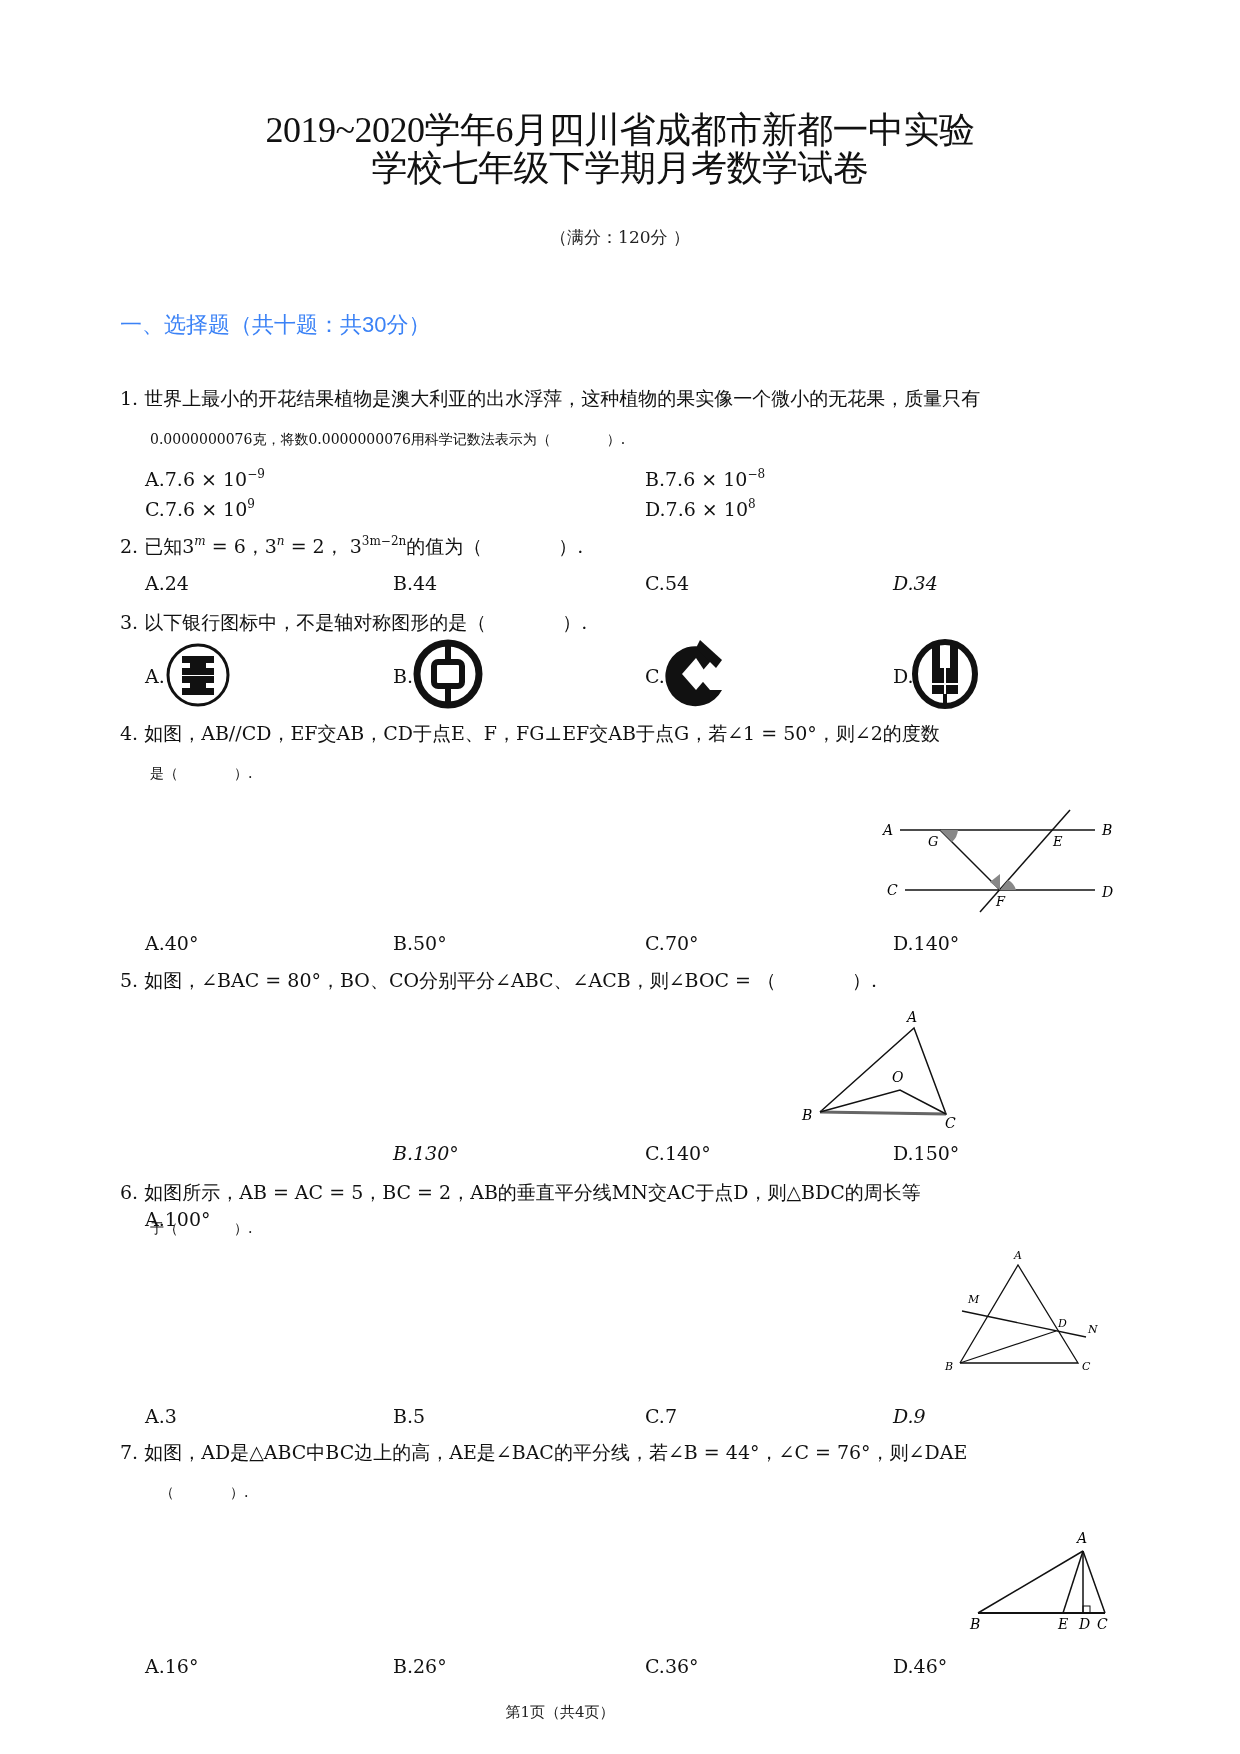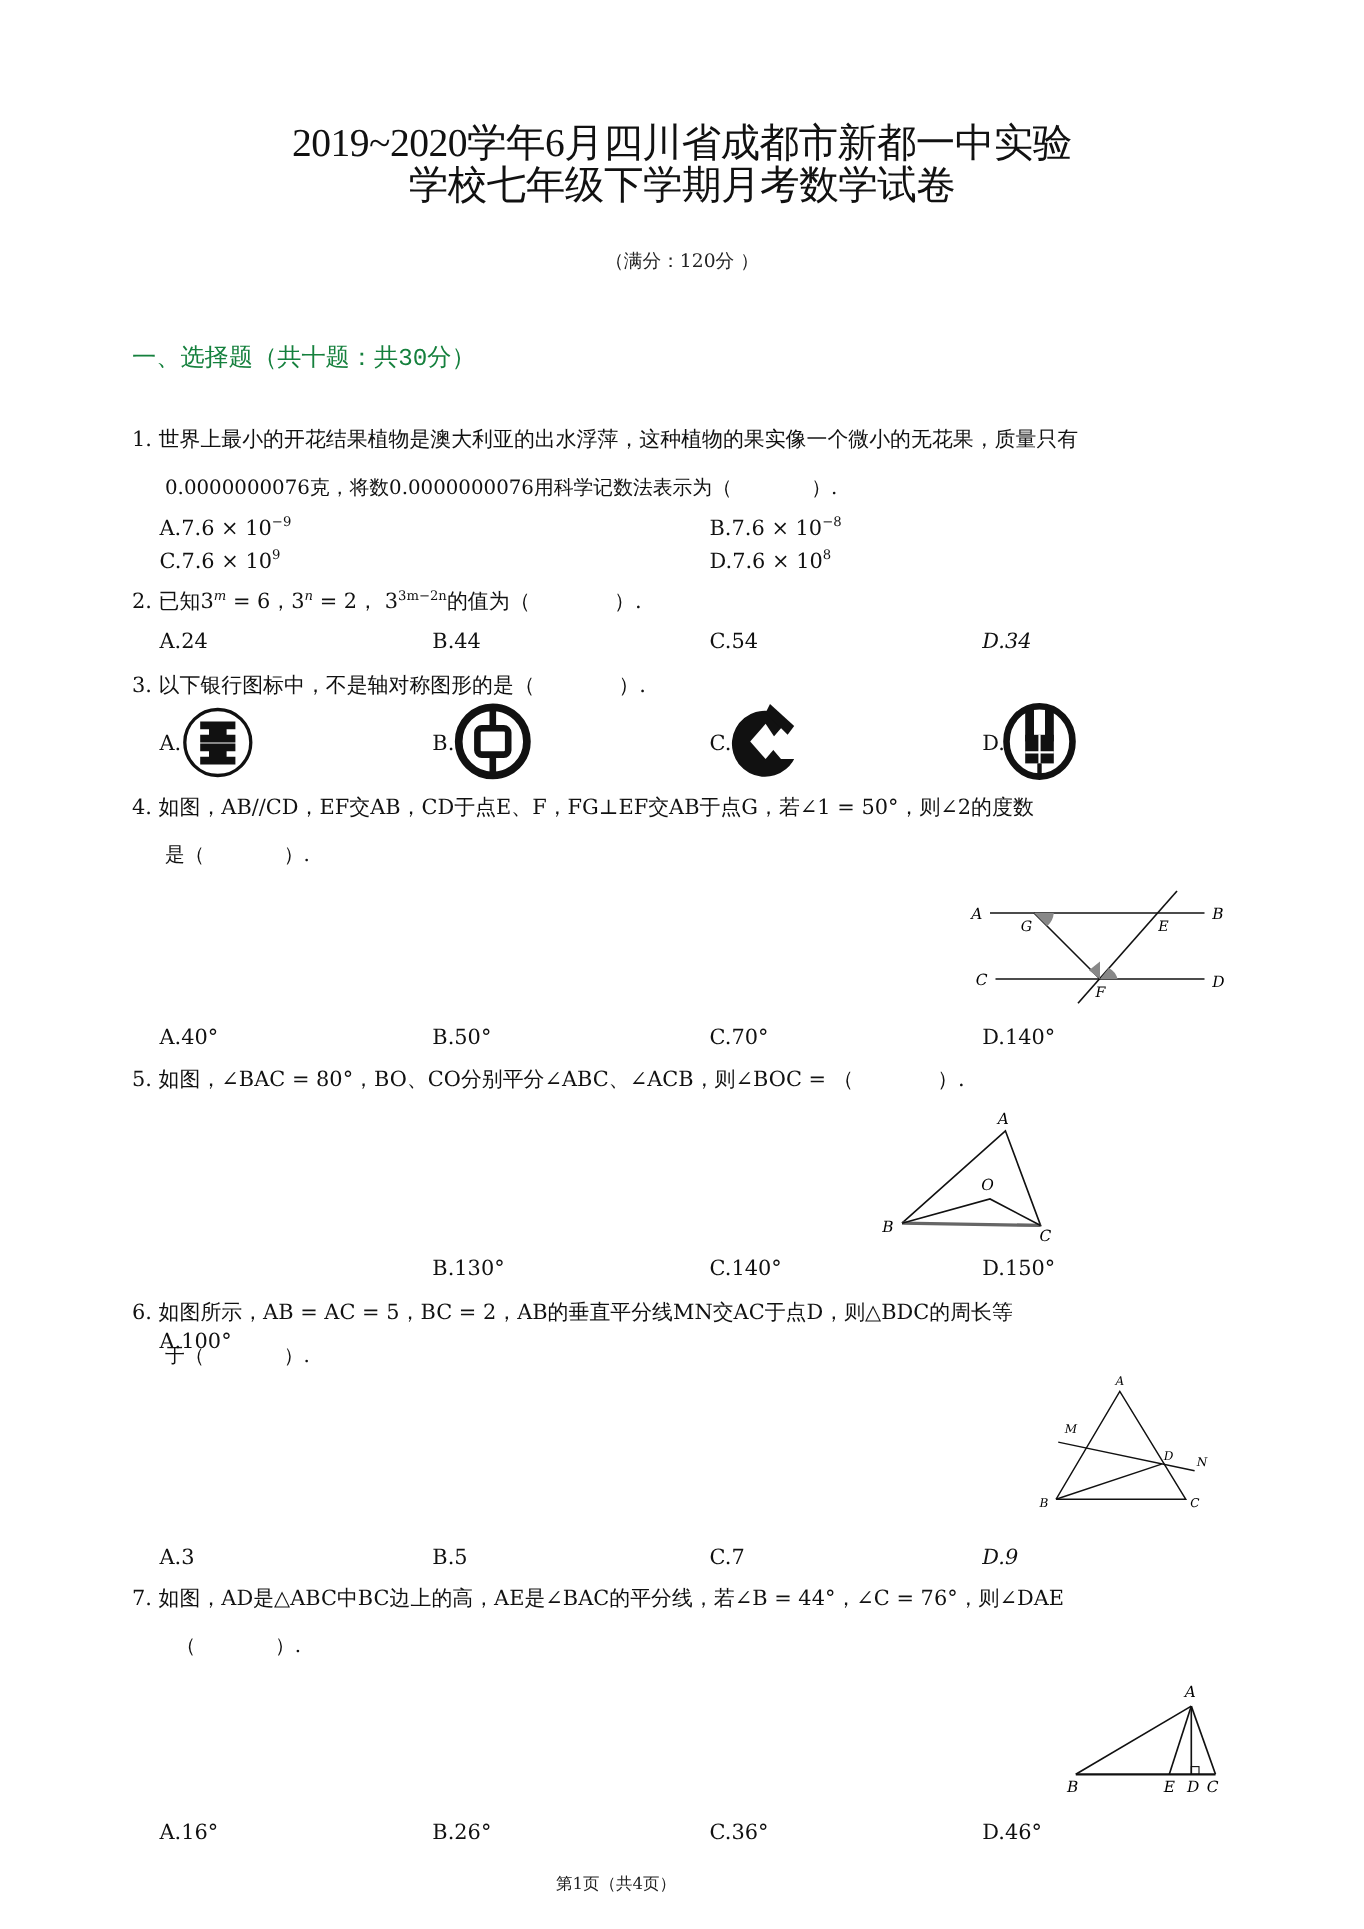--- a/index.html
+++ b/index.html
@@ -7,23 +7,23 @@
     width: 1240px; height: 1754px; position: relative; overflow: hidden;
     font-family: "DejaVu Serif", "Liberation Serif", serif; color: #111;
   }
   .abs { position: absolute; }
   .title {
     left: 0; width: 1240px; text-align: center;
     font-family: "Liberation Serif", "DejaVu Serif", serif;
     font-size: 36px; line-height: 44px; letter-spacing: -0.5px; color: #111;
   }
   .subtitle { left: 0; width: 1240px; text-align: center; font-size: 17px; color: #222; }
-  .section { left: 120px; font-size: 22px; color: #15803d; font-family: Liberation Mono, monospace; }
+  .section { left: 120px; font-size: 22px; color: #3b82f6; font-family: Liberation Sans, sans-serif; }
   .q { left: 120px; font-size: 19px; color: #111; white-space: nowrap; }
-  .q2 { left: 150px; font-size: 18px; color: #111; white-space: nowrap; }
+  .q2 { left: 150px; font-size: 14px; color: #111; white-space: nowrap; }
   .opt { font-size: 19px; color: #111; white-space: nowrap; }
   .m { font-style: italic; font-family: "DejaVu Serif", serif; }
   sup { font-size: 12px; vertical-align: 8px; }
   .footer { left: 0; width: 1120px; text-align: center; font-size: 15px; color: #222; }
   svg text { font-family: "DejaVu Serif", serif; font-style: italic; }
 </style>
 </head>
 <body>
 
 <div class="abs title" style="top:108px;">2019~2020学年6月四川省成都市新都一中实验</div>
@@ -125,21 +125,21 @@
 <svg class="abs" style="left:800px;top:1000px;" width="170" height="130">
   <polyline points="20,112 114,28 146,114 20,112" fill="none" stroke="#111" stroke-width="1.5"></polyline>
   <line x1="20" y1="112" x2="146" y2="114" stroke="#666" stroke-width="3"></line>
   <polyline points="20,112 100,90 146,114" fill="none" stroke="#111" stroke-width="1.5"></polyline>
   <text x="107" y="22" font-size="14">A</text>
   <text x="2" y="120" font-size="14">B</text>
   <text x="145" y="128" font-size="14">C</text>
   <text x="92" y="82" font-size="14">O</text>
 </svg>
 <div class="abs opt" style="left:145px;top:1208px;">A.100°</div>
-<div class="abs opt" style="left:393px;top:1142px;">B.130°</div>
+<div class="abs opt" style="left:393px;top:1142px;font-style:italic;">B.130°</div>
 <div class="abs opt" style="left:645px;top:1142px;">C.140°</div>
 <div class="abs opt" style="left:893px;top:1142px;">D.150°</div>
 
 <div class="abs q" style="top:1180px;">
   <span>6.</span>
   <span>如图所示，AB = AC = 5，BC = 2，AB的垂直平分线MN交AC于点D，则△BDC的周长等</span>
 </div>
 <div class="abs q2" style="top:1220px;">于（　　　　）.</div>
 <svg class="abs" style="left:930px;top:1245px;" width="190" height="140">
   <polyline points="30,118 88,20 148,118 30,118" fill="none" stroke="#111" stroke-width="1.3"></polyline>

